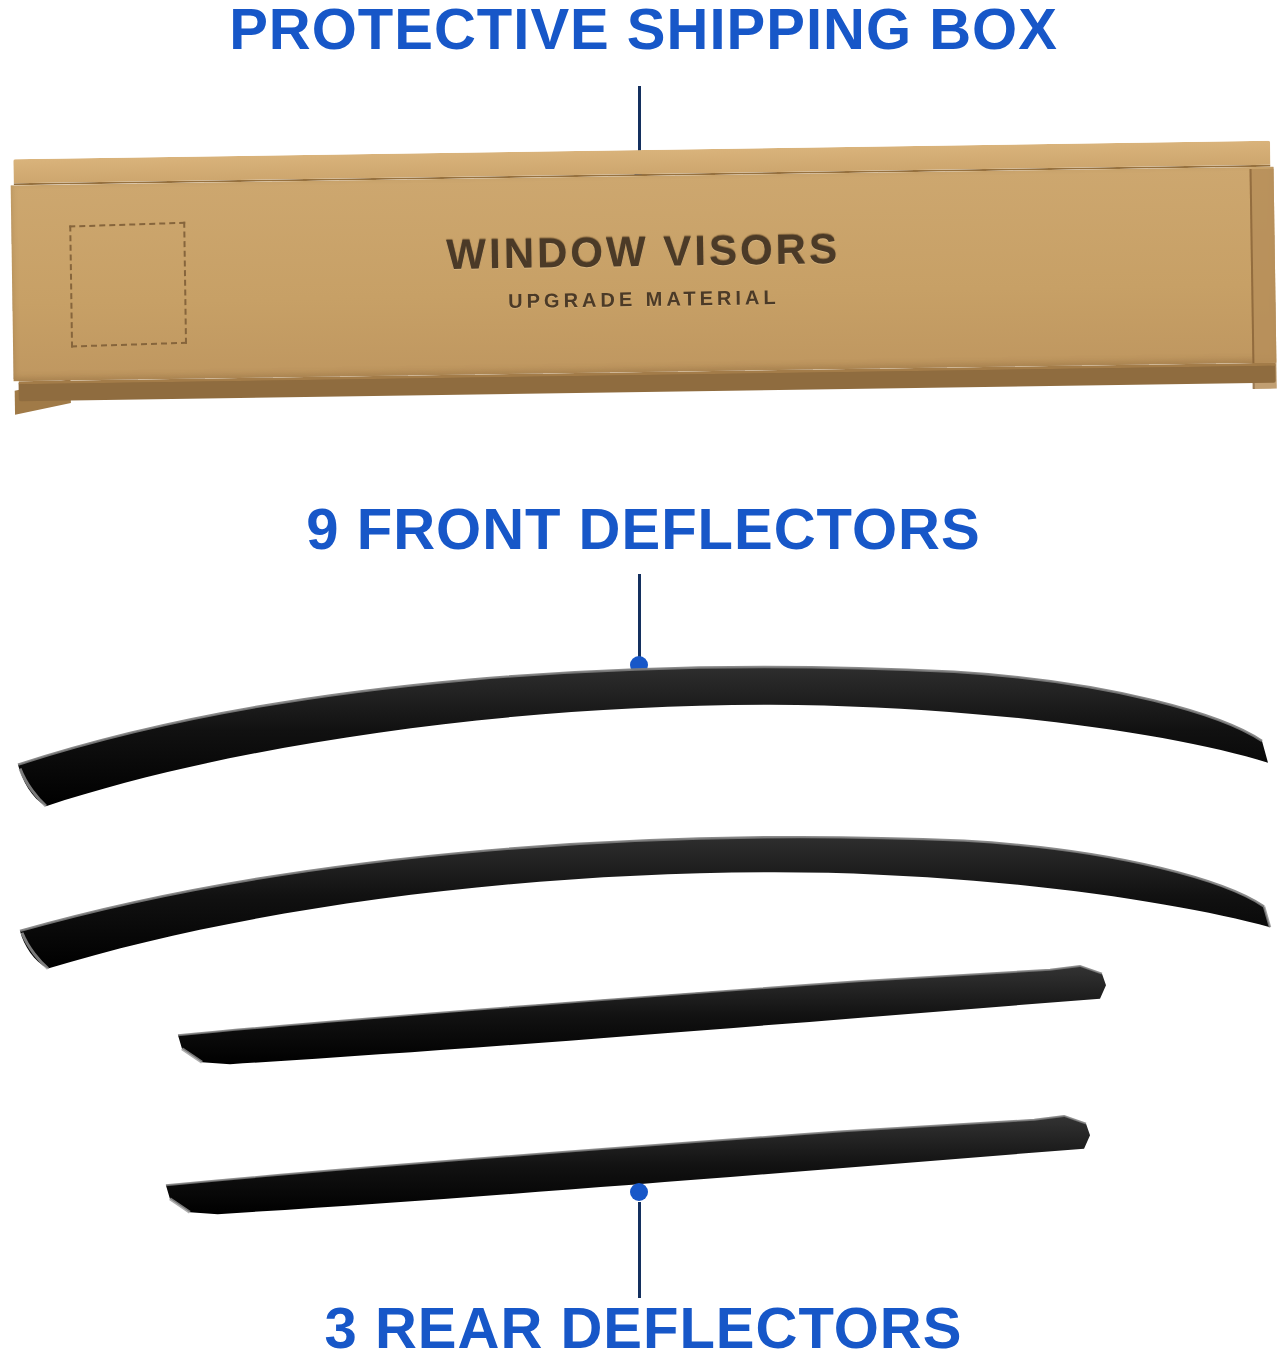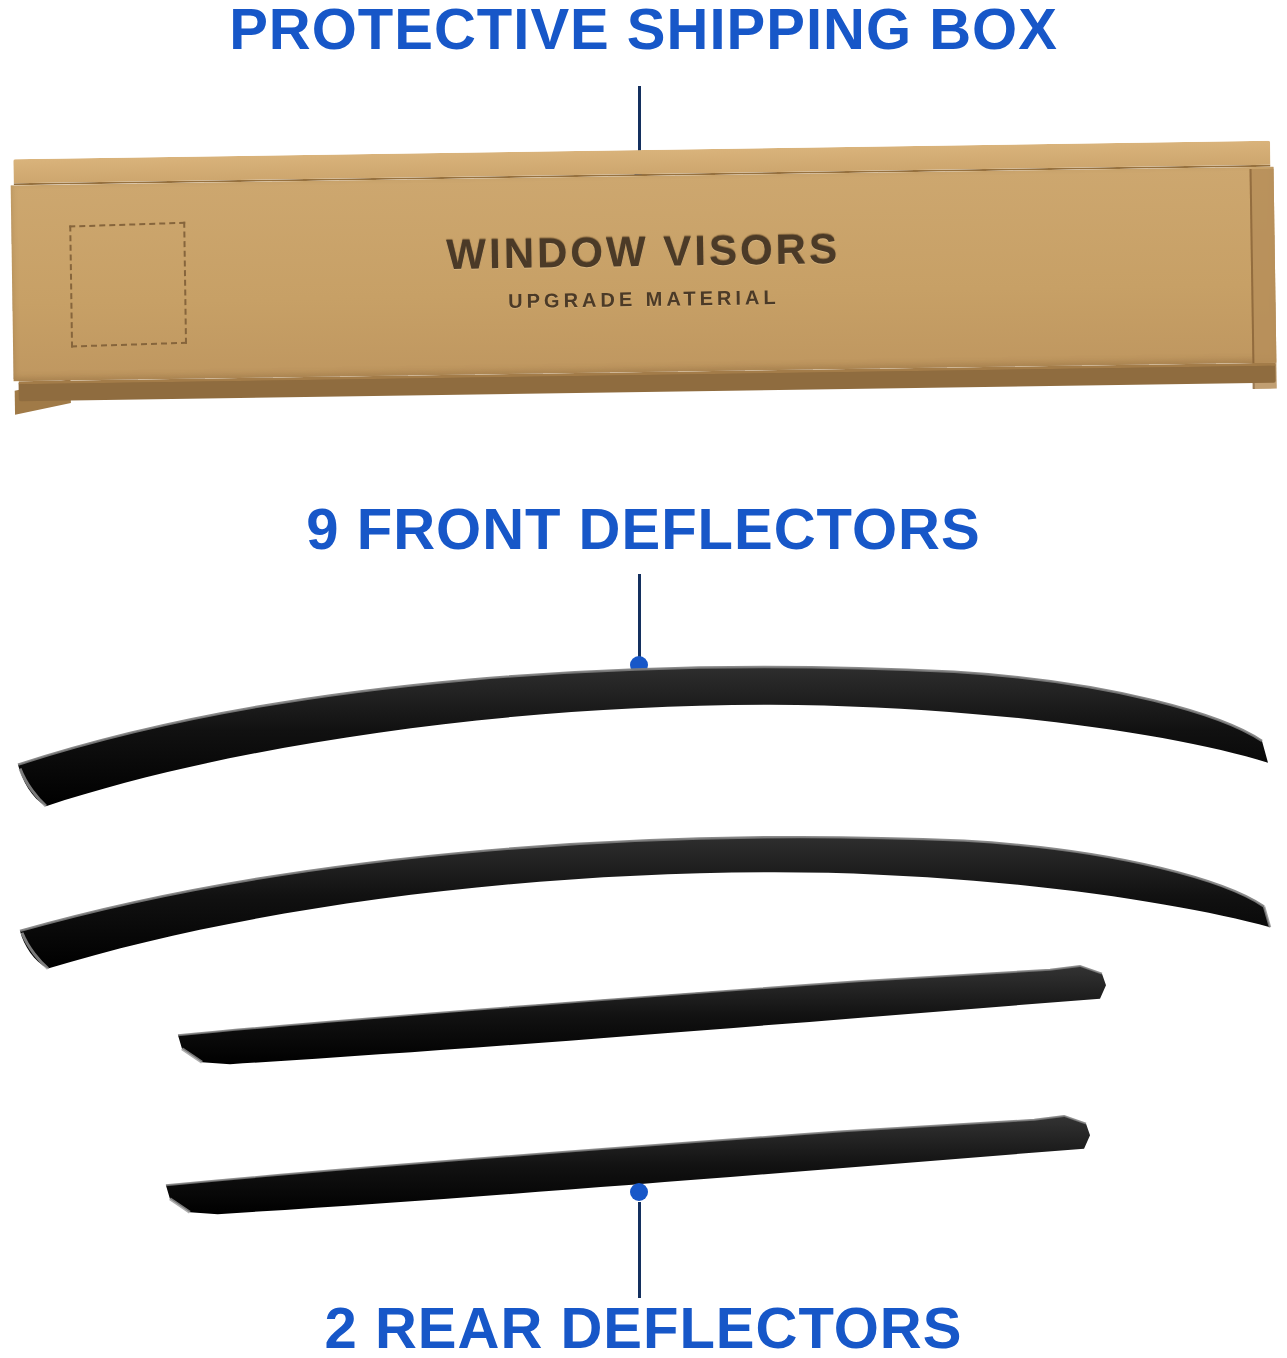--- a/index.html
+++ b/index.html
@@ -155,15 +155,15 @@
           <stop offset="1" stop-color="#000000"></stop>
       </linearGradient>
     </defs>
     <path d="M20,74 C180,58 430,38 700,18 L892,6 L922,2 L944,10 L948,22 L942,36 L700,56 C460,76 260,92 72,104 L44,102 L24,88 Z" fill="url(#rg2)"></path>
     <path d="M20,74 C180,58 430,38 700,18 L892,6 L922,2 L944,10" fill="none" stroke="#7d7d7d" stroke-width="2" opacity="0.85"></path>
     <path d="M24,88 L44,102" fill="none" stroke="#999999" stroke-width="3" opacity="0.8"></path>
   </svg>
 
   <div class="callout-dot dot-3"></div>
   <div class="callout-line line-3"></div>
-  <div class="callout-label label-rear">2 REAR DEFLECTORS</div>
+  <div class="callout-label label-rear">3 REAR DEFLECTORS</div>
 
 </div>
 
 </body></html>

